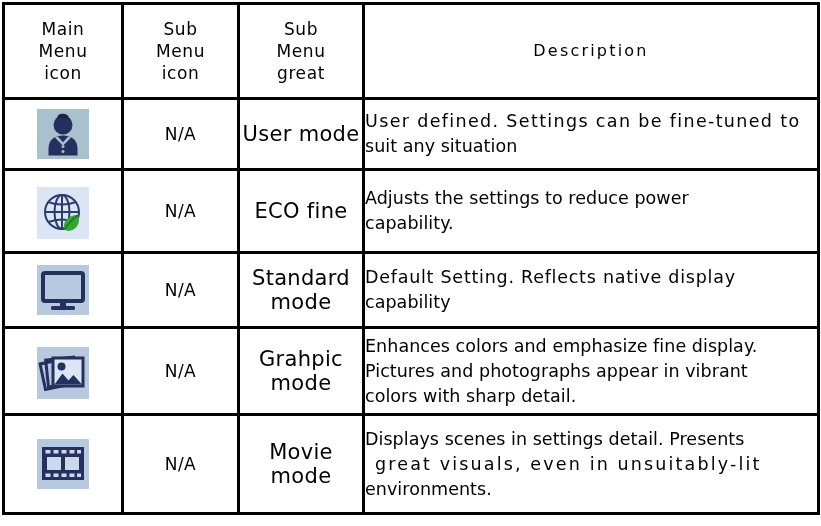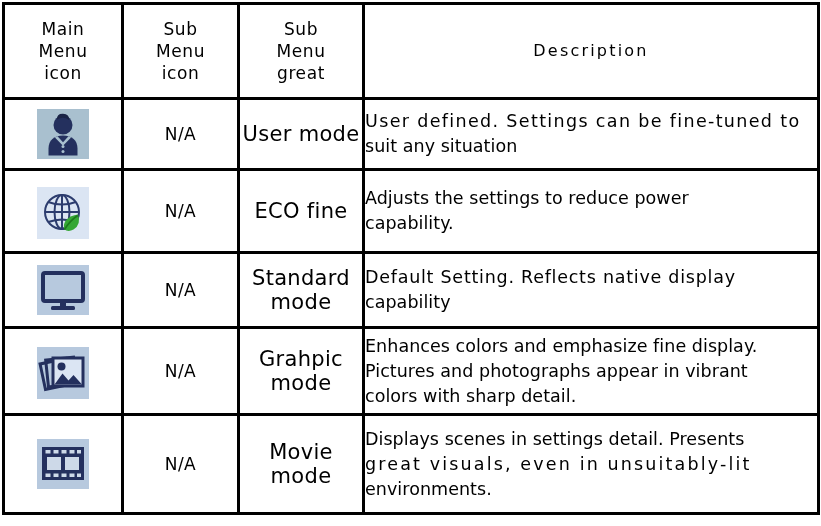--- a/index.html
+++ b/index.html
@@ -86,21 +86,21 @@
 
   
   .desc-cell {
     font-size: 17.5px;
     line-height: 25px;
     padding: 6px 9px 6px 12px;
     text-align: left;
   }
   .desc-cell .ln { display: block; white-space: nowrap; }
   .ls-wide  { letter-spacing: 1.35px; }
-  .ls-wider { letter-spacing: 2.15px; }
+  .ls-wider { letter-spacing: 2.15px; padding-left: 10px; }
   .ls-norm  { letter-spacing: 0.05px; }
   .ls-mid   { letter-spacing: 0.75px; }
 
   
   tr.r1 td { height: 68px; }
   tr.r2 td { height: 80px; }
   tr.r3 td { height: 72px; }
   tr.r4 td { height: 84px; }
   tr.r5 td { height: 96px; }
 </style>

